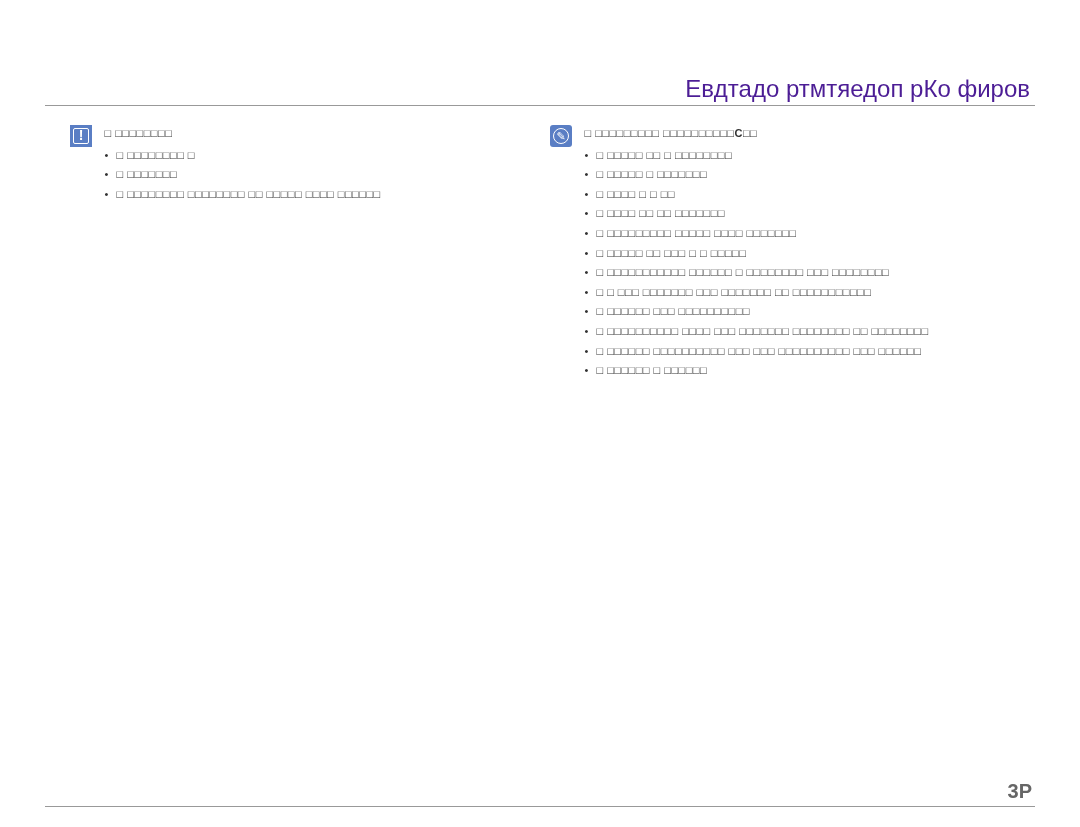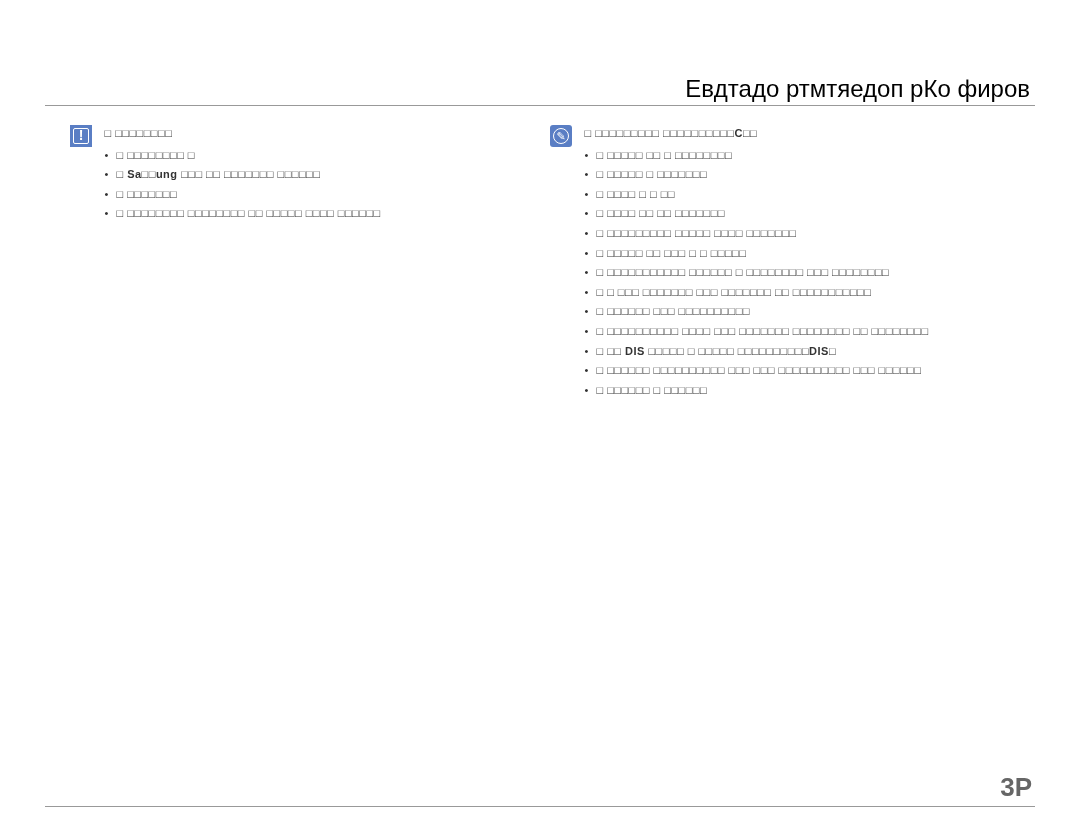--- a/index.html
+++ b/index.html
@@ -11,38 +11,38 @@
       width: 1080px;
       height: 827px;
       background: #ffffff;
       font-family: Arial, sans-serif;
       position: relative;
     }
     .header {
       position: absolute;
       top: 75px;
       right: 50px;
-      color: #000000;
+      color: #4c1d95;
       font-size: 24px;
       font-weight: normal;
     }
     .header-line {
       position: absolute;
       top: 105px;
       left: 45px;
       right: 45px;
       height: 1px;
       background: #999;
     }
     .page-number {
       position: absolute;
       bottom: 24px;
       right: 48px;
       color: #666;
-      font-size: 26px;
+      font-size: 20px;
       font-weight: bold;
     }
     .footer-line {
       position: absolute;
       bottom: 20px;
       left: 45px;
       right: 45px;
       height: 1px;
       background: #999;
     }
@@ -157,24 +157,20 @@
 </div>
 <div class="header-line"></div>
 
 <div class="content">
   <div class="column column-left">
     <div>
       <span class="icon-box icon-warning"></span>
       <div class="text-block">
         <div class="section-title garbled">□ □□□□□□□□</div>
         <div class="bullet-item garbled">□ □□□□□□□□ □</div>
-        <div class="bullet-item garbled">
-          <span class="bold">□ Sa□□ung</span>
-          <span> □□□ □□ □□□□□□□ □□□□□□</span>
-        </div>
         <div class="bullet-item garbled">□ □□□□□□□</div>
         <div class="bullet-item garbled">□ □□□□□□□□ □□□□□□□□ □□ □□□□□ □□□□ □□□□□□</div>
       </div>
     </div>
   </div>
 
   <div class="column column-right">
     <div>
       <span class="icon-box icon-note"></span>
       <div class="text-block">
@@ -184,23 +180,20 @@
         <div class="bullet-item garbled">□ □□□□□ □□ □ □□□□□□□□</div>
         <div class="bullet-item garbled">□ □□□□□ □ □□□□□□□</div>
         <div class="bullet-item garbled">□ □□□□ □ □ □□</div>
         <div class="bullet-item garbled">□ □□□□ □□ □□ □□□□□□□</div>
         <div class="bullet-item garbled">□ □□□□□□□□□ □□□□□ □□□□ □□□□□□□</div>
         <div class="bullet-item garbled">□ □□□□□ □□ □□□ □ □ □□□□□</div>
         <div class="bullet-item garbled">□ □□□□□□□□□□□ □□□□□□ □ □□□□□□□□ □□□ □□□□□□□□</div>
         <div class="bullet-item garbled">□ □ □□□ □□□□□□□ □□□ □□□□□□□ □□ □□□□□□□□□□□</div>
         <div class="bullet-item garbled">□ □□□□□□ □□□ □□□□□□□□□□</div>
         <div class="bullet-item garbled">□ □□□□□□□□□□ □□□□ □□□ □□□□□□□ □□□□□□□□ □□ □□□□□□□□</div>
-        <div class="bullet-item garbled">
-          <span>□ □□ </span><span class="bold">DIS</span><span> □□□□□ □ □□□□□ □□□□□□□□□□</span><span class="bold">DIS</span><span>□</span>
-        </div>
         <div class="bullet-item garbled">□ □□□□□□ □□□□□□□□□□ □□□ □□□ □□□□□□□□□□ □□□ □□□□□□</div>
         <div class="bullet-item garbled">□ □□□□□□ □ □□□□□□</div>
       </div>
     </div>
   </div>
 </div>
 
 <div class="footer-line"></div>
 <div class="page-number">3P</div>
 

